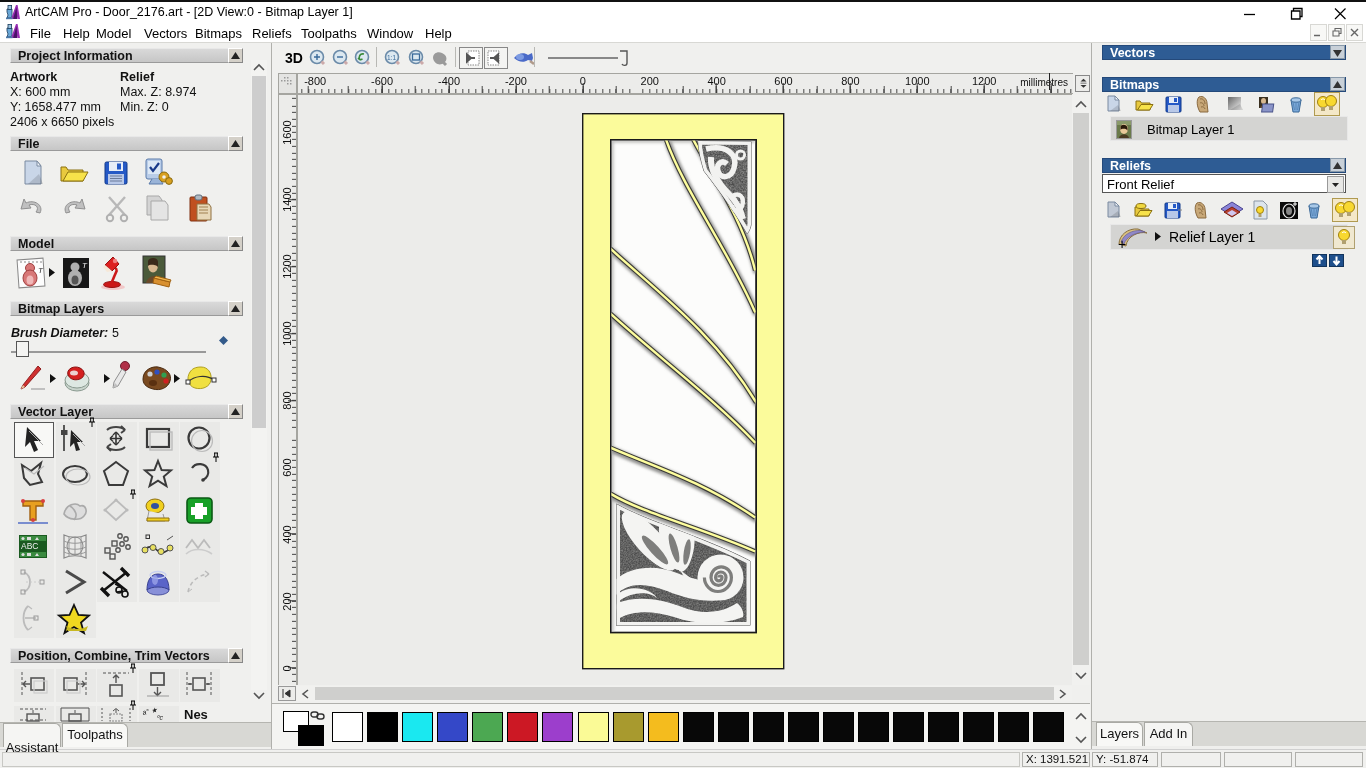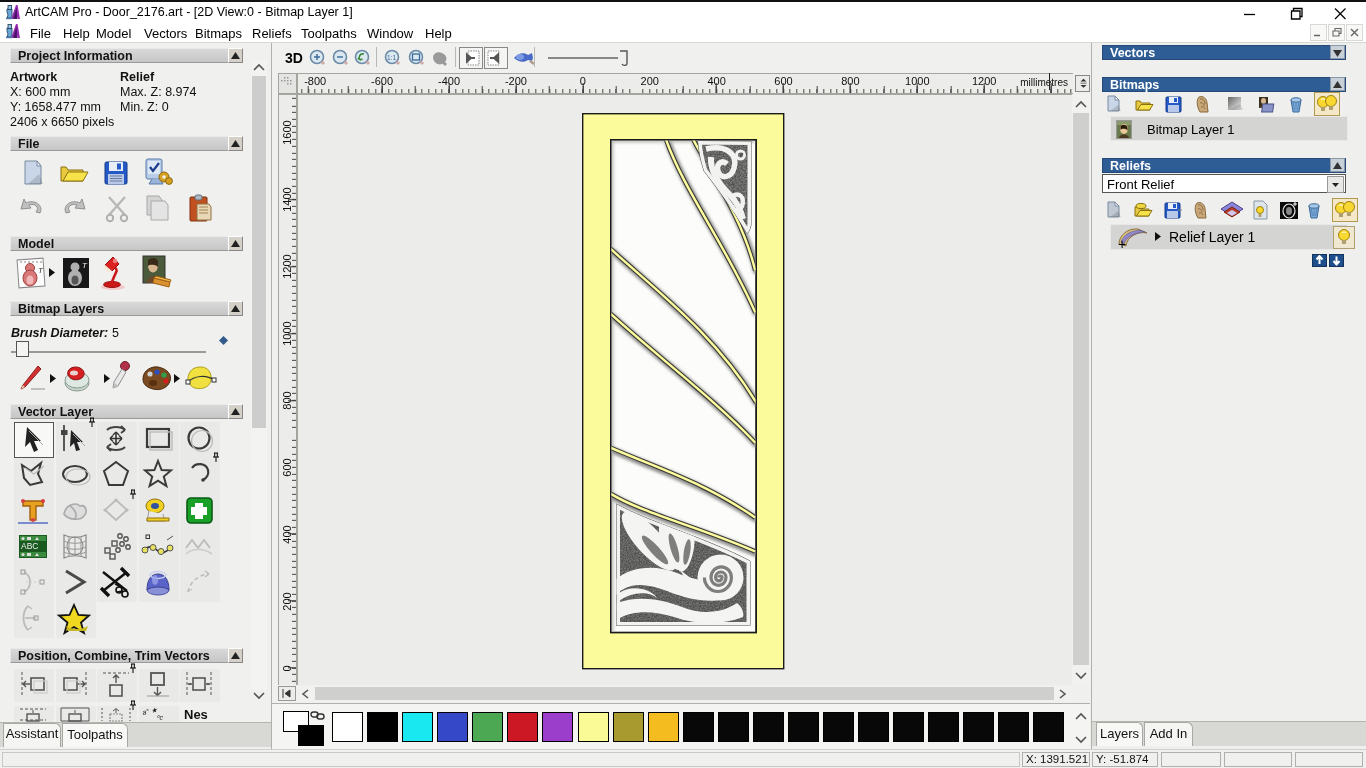--- a/index.html
+++ b/index.html
@@ -533,21 +533,21 @@
       <div class="vbtn" style="left:138.5px;top:663px;height:16px"><svg width="38" height="16" viewBox="0 0 38 16">
             <text x="4" y="9" font-size="7" font-style="italic" fill="#222" transform="rotate(-12 4 9)">a° ★</text>
             <text x="18" y="14" font-size="7" font-style="italic" fill="#222">ºc</text>
           </svg></div>
       <div class="vbtn" style="left:180px;top:663px;height:16px;background:transparent"><svg width="38" height="16" viewBox="0 0 38 16">
             <text x="4" y="13" font-size="13" font-weight="bold" fill="#111" font-family="Liberation Sans">Nes</text>
           </svg></div>
     </div>
 
     <div class="tabstrip" style="left:0px;top:679px;width:278px">
-      <span class="tab" style="left:3px;width:58px;z-index:2;padding-top:2px">Assistant</span>
+      <span class="tab" style="left:3px;width:58px;z-index:2;padding-top:16px">Assistant</span>
       <span class="tab front" style="left:62px;width:66px;padding-top:3px">Toolpaths</span>
     </div>
     <div id="lscroll">
         <div style="position:absolute;left:0;top:-43px"></div>
       </div>
     <div id="lthumb"></div>
     <svg class="abs" style="left:253px;top:20px" width="12" height="9">
         <path d="M1 7 L6 2 L11 7" stroke="#555" stroke-width="1.6" fill="none"></path>
       </svg>
     <svg class="abs" style="left:253px;top:648px" width="12" height="9">

